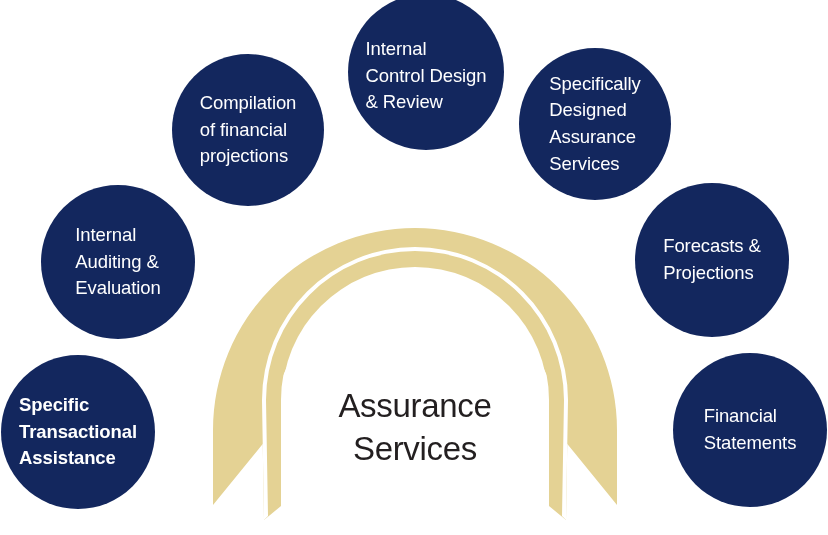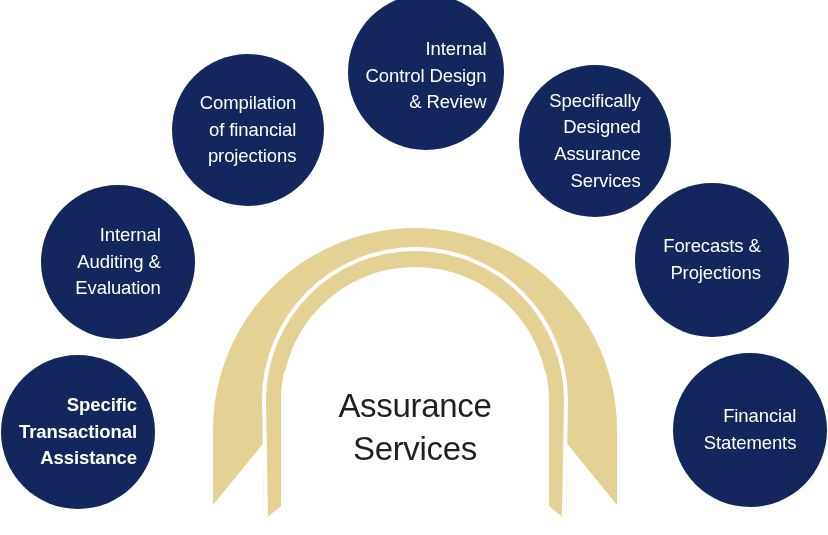--- a/index.html
+++ b/index.html
@@ -30,21 +30,21 @@
     position: absolute;
     border-radius: 50%;
     background: #13275E;
     display: flex;
     align-items: center;
     justify-content: center;
     box-sizing: border-box;
   }
   .node-label {
     color: #ffffff;
-    text-align: right;
+    text-align: left;
     font-size: 18.5px;
     line-height: 1.44;
     font-family: "Liberation Sans", sans-serif;
     padding: 0 8px;
     white-space: pre-line;
     letter-spacing: -0.1px;
   }
   .center-label {
     position: absolute;
     text-align: center;
@@ -122,21 +122,21 @@
 of financial
 projections</div>
   </div>
 
   <div class="node" style="left:348px; top:-6px; width:156px; height:156px;">
     <div class="node-label" style="padding-top:8px;">Internal
 Control Design
 &amp; Review</div>
   </div>
 
-  <div class="node" style="left:519px; top:65px; width:152px; height:152px;">
+  <div class="node" style="left:519px; top:48px; width:152px; height:152px;">
     <div class="node-label">Specifically
 Designed
 Assurance
 Services</div>
   </div>
 
   <div class="node" style="left:673px; top:353px; width:154px; height:154px;">
     <div class="node-label">Financial
 Statements</div>
   </div>

